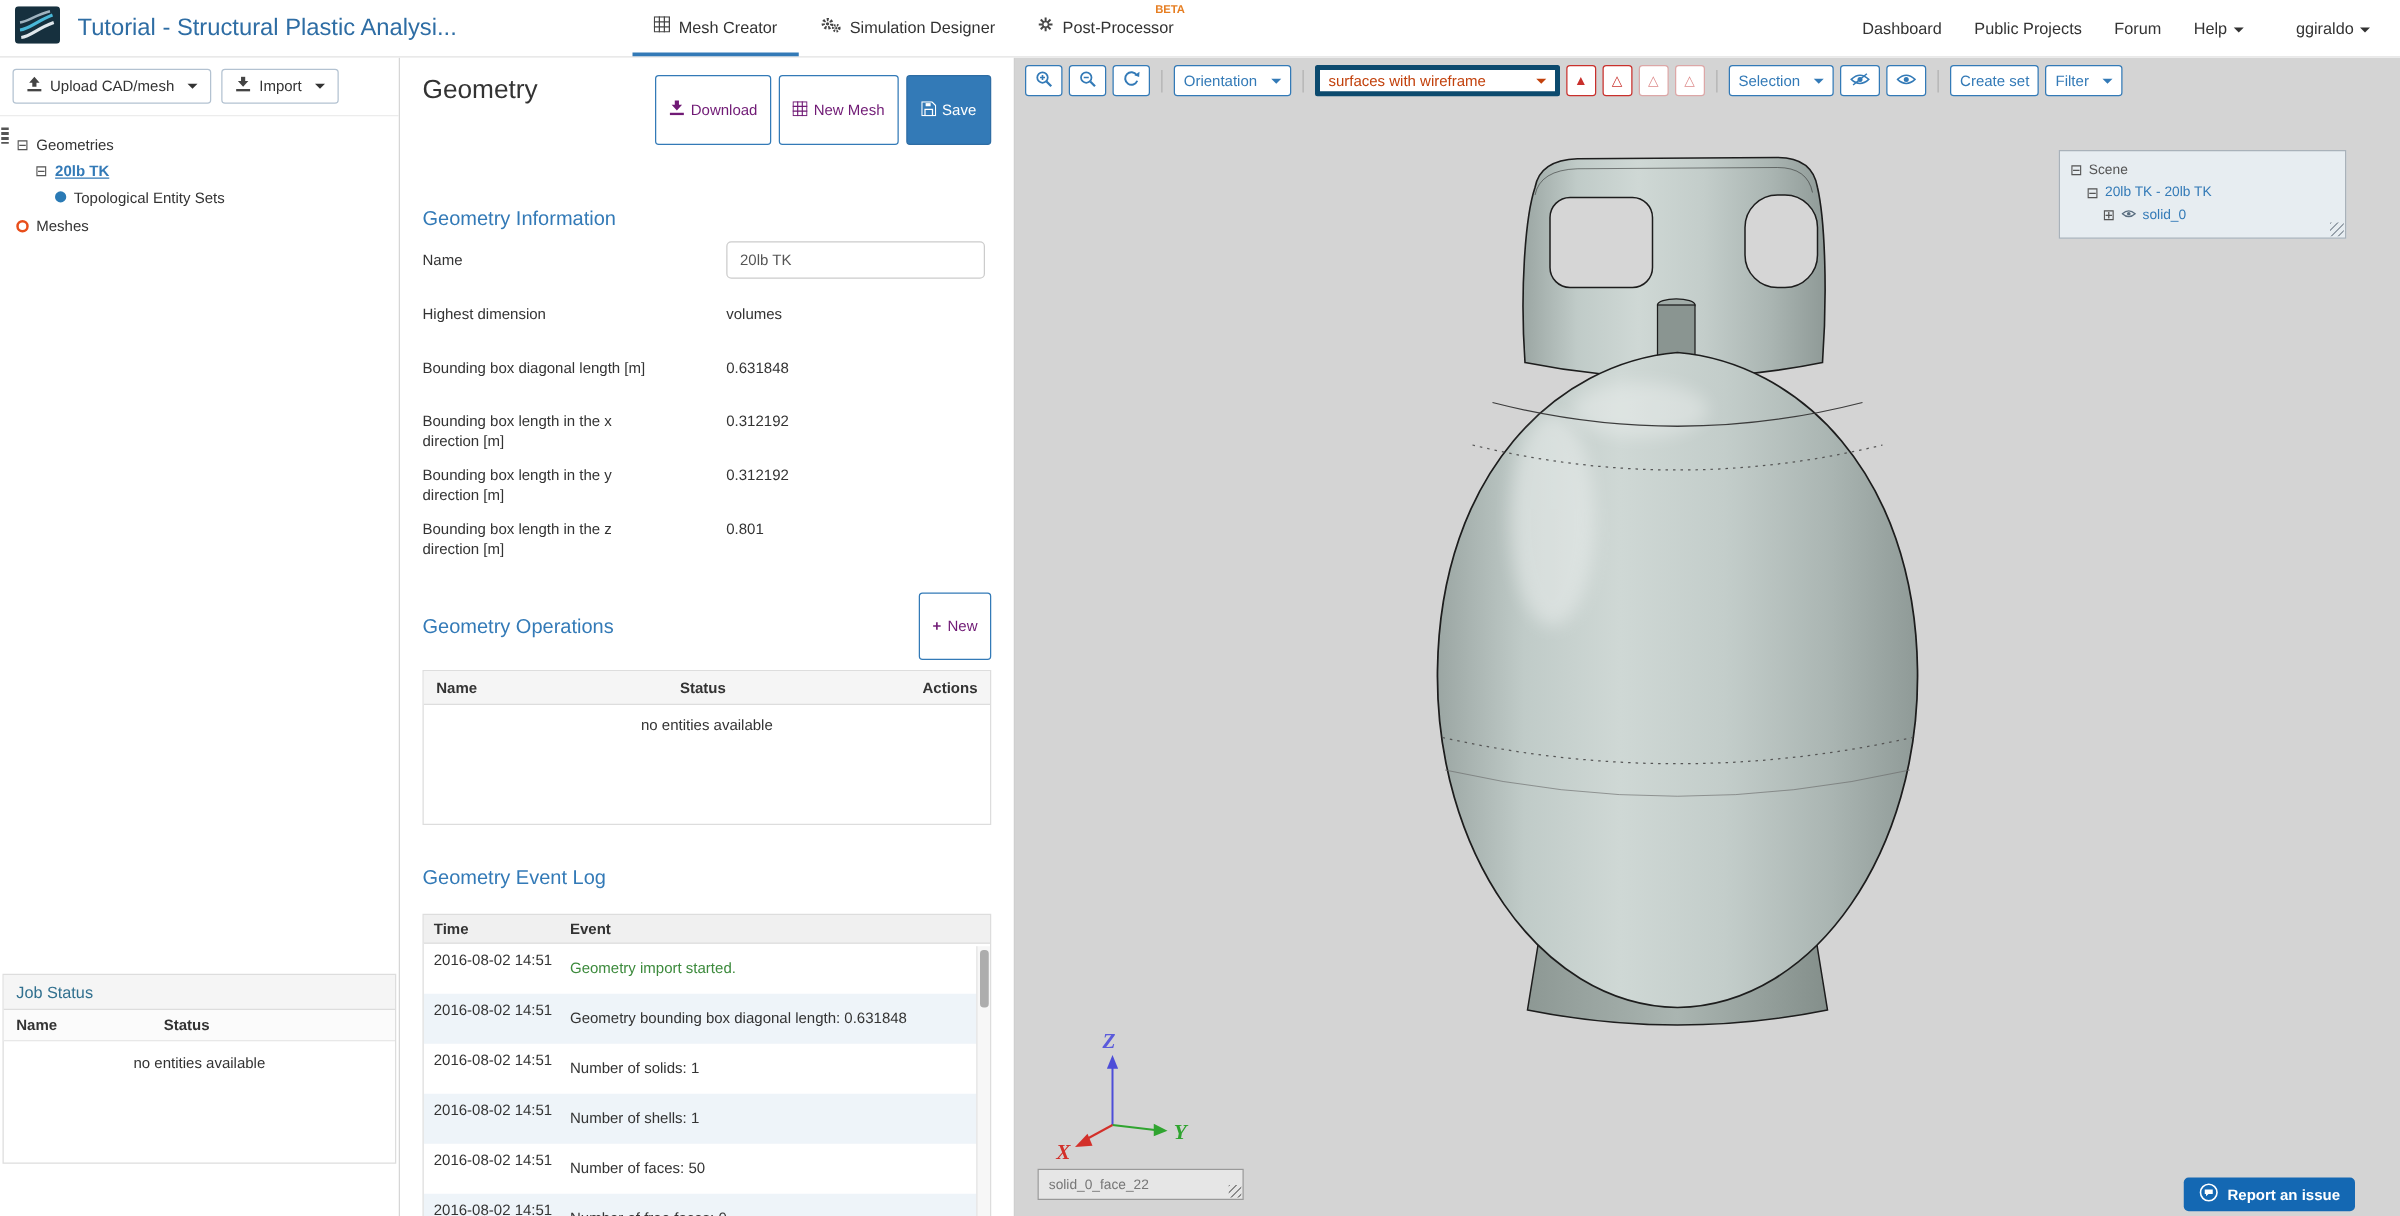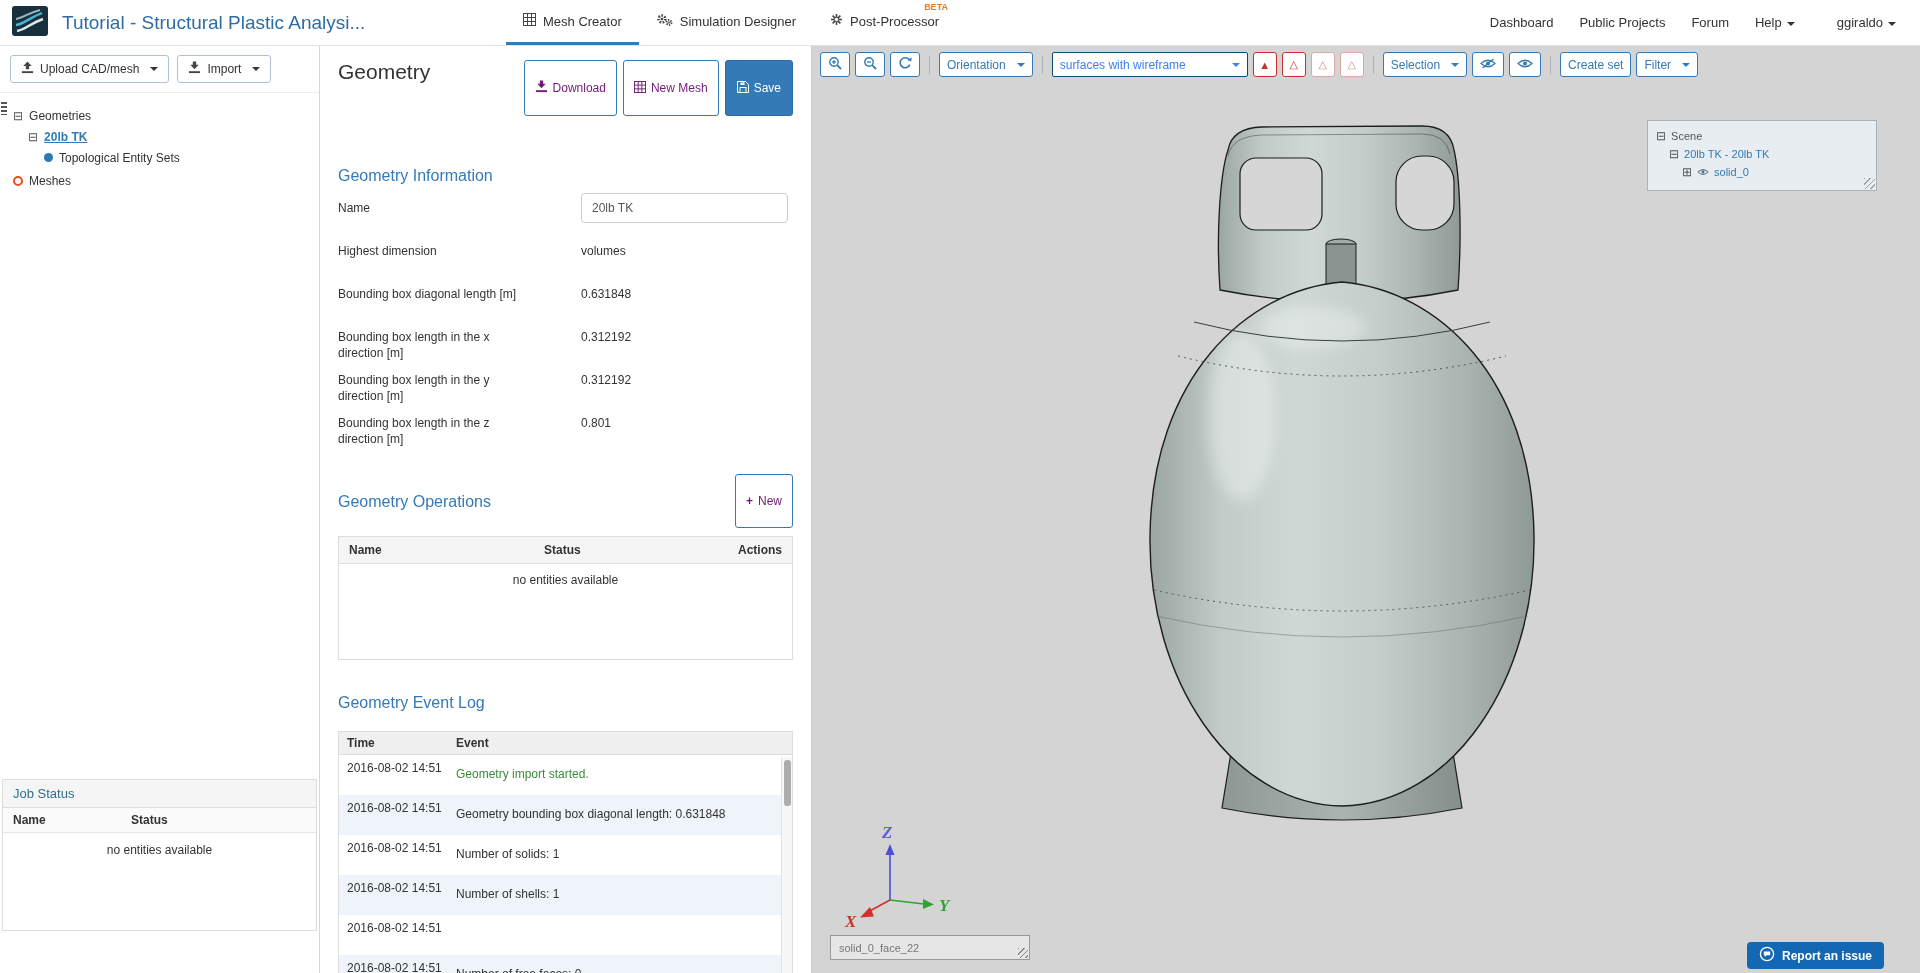--- a/index.html
+++ b/index.html
@@ -97,37 +97,37 @@
                       font-size:8px; color:#777; }
 
   
   .viewport { position:absolute; top:46px; bottom:0; left:812px; right:0; background:#d4d4d4;
               overflow:hidden; }
   .vp-toolbar { position:absolute; top:6px; left:8px; display:flex; align-items:center; gap:5px; }
   .vp-btn { height:25px; min-width:27px; display:inline-flex; align-items:center; justify-content:center;
             gap:6px; background:#fff; border:1px solid #337ab7; color:#337ab7; font-size:12px;
             border-radius:3px; padding:0 7px; font-family:inherit; }
   .vp-sep { width:1px; height:18px; background:#b0b0b0; margin:0 4px; }
-  .vp-select { height:25px; width:196px; background:#fff; border:1px solid #0c4a6e; border-radius:2px;
+  .vp-select { height:25px; width:196px; background:#fff; border:4px solid #0c4a6e; border-radius:2px;
                display:flex; align-items:center; justify-content:space-between; font-size:12px;
-               color:#3b82f6; padding:0 7px; }
+               color:#c2410c; padding:0 7px; }
   .warn { border-color:#c9302c; color:#c9302c; font-size:11px; min-width:24px; padding:0 4px; }
   .warn.light { border-color:#dca7a7; color:#dd8a8a; }
   .scene-tree { position:absolute; top:74px; left:835px; width:230px; padding:6px 8px 9px;
                 background:rgba(233,239,244,0.9); border:1px solid #a9b2ba; font-size:11px;
                 line-height:1.65; }
   .scene-tree::after { content:""; position:absolute; right:1px; bottom:1px; width:11px; height:11px;
                 background:repeating-linear-gradient(135deg,#98a2ab 0 1px,transparent 1px 4px); }
   .scene-row { display:flex; align-items:center; gap:5px; }
   .scene-root { color:#555; }
   .scene-item { color:#337ab7; }
   .tank { position:absolute; left:330px; top:70px; }
   .axis-triad { position:absolute; left:16px; top:776px; }
   .axis-label { font-style:italic; font-weight:bold; font-size:17px; font-family:"Liberation Serif", serif; }
-  .face-wrap { position:absolute; left:18px; top:889px; width:200px; height:25px; }
+  .face-wrap { position:absolute; left:18px; top:889px; width:165px; height:25px; }
   .face-input { width:100%; height:100%; border:1px solid #999; background:#e6e6e6; color:#777;
                 font-size:11px; padding:0 8px; font-family:inherit; }
   .face-wrap::after { content:""; position:absolute; right:2px; bottom:2px; width:10px; height:10px;
                 background:repeating-linear-gradient(135deg,#8a8a8a 0 1px,transparent 1px 4px); }
   .report-btn { position:absolute; right:36px; bottom:4px; height:27px; display:flex; align-items:center;
                 gap:7px; background:#1468b3; color:#fff; font-size:12px; font-weight:bold;
                 padding:0 12px; border-radius:4px; border:none; font-family:inherit; }
 </style>
 </head>
 <body>
@@ -336,20 +336,21 @@
       <div class="log-row" data-interactable="false">
         <span class="log-time" data-interactable="false">2016-08-02 14:51</span>
         <span class="log-event" data-interactable="false">Number of solids: 1</span>
       </div>
       <div class="log-row" data-interactable="false">
         <span class="log-time" data-interactable="false">2016-08-02 14:51</span>
         <span class="log-event" data-interactable="false">Number of shells: 1</span>
       </div>
       <div class="log-row" data-interactable="false">
         <span class="log-time" data-interactable="false">2016-08-02 14:51</span>
+        <span class="log-event" data-interactable="false">Number of faces: 50</span>
       </div>
       <div class="log-row" data-interactable="false">
         <span class="log-time" data-interactable="false">2016-08-02 14:51</span>
         <span class="log-event" data-interactable="false">Number of free faces: 0</span>
       </div>
     </div>
     <div class="log-scroll" data-interactable="true">
       <div class="log-thumb" data-interactable="true"></div>
       <div class="log-scroll-arrow" data-interactable="true">▾</div>
     </div>

